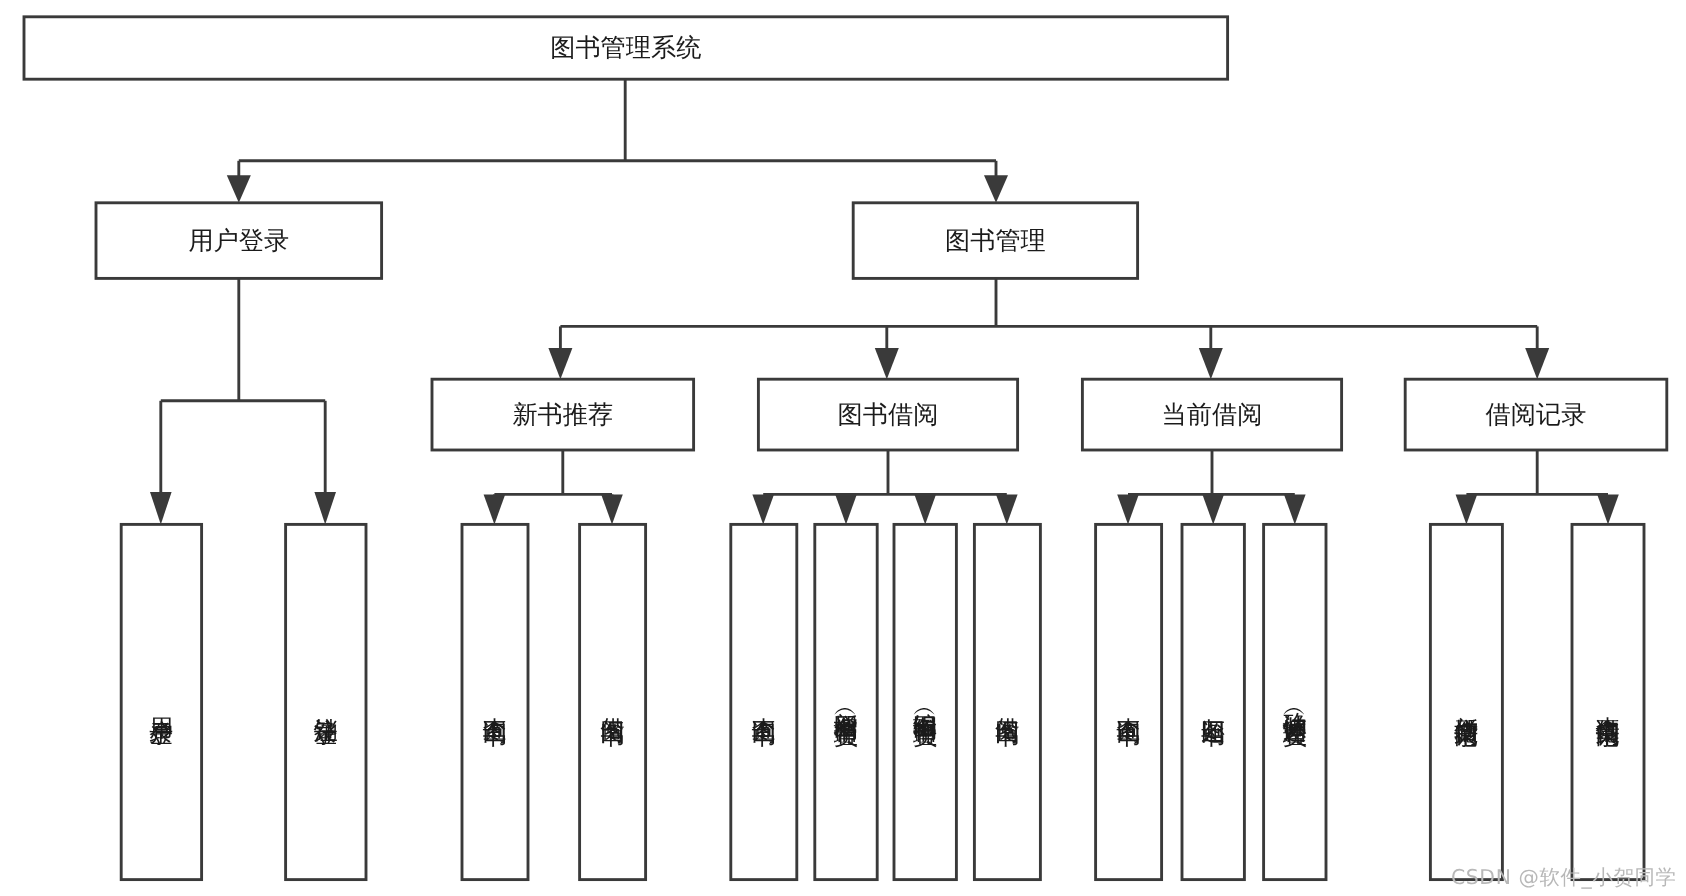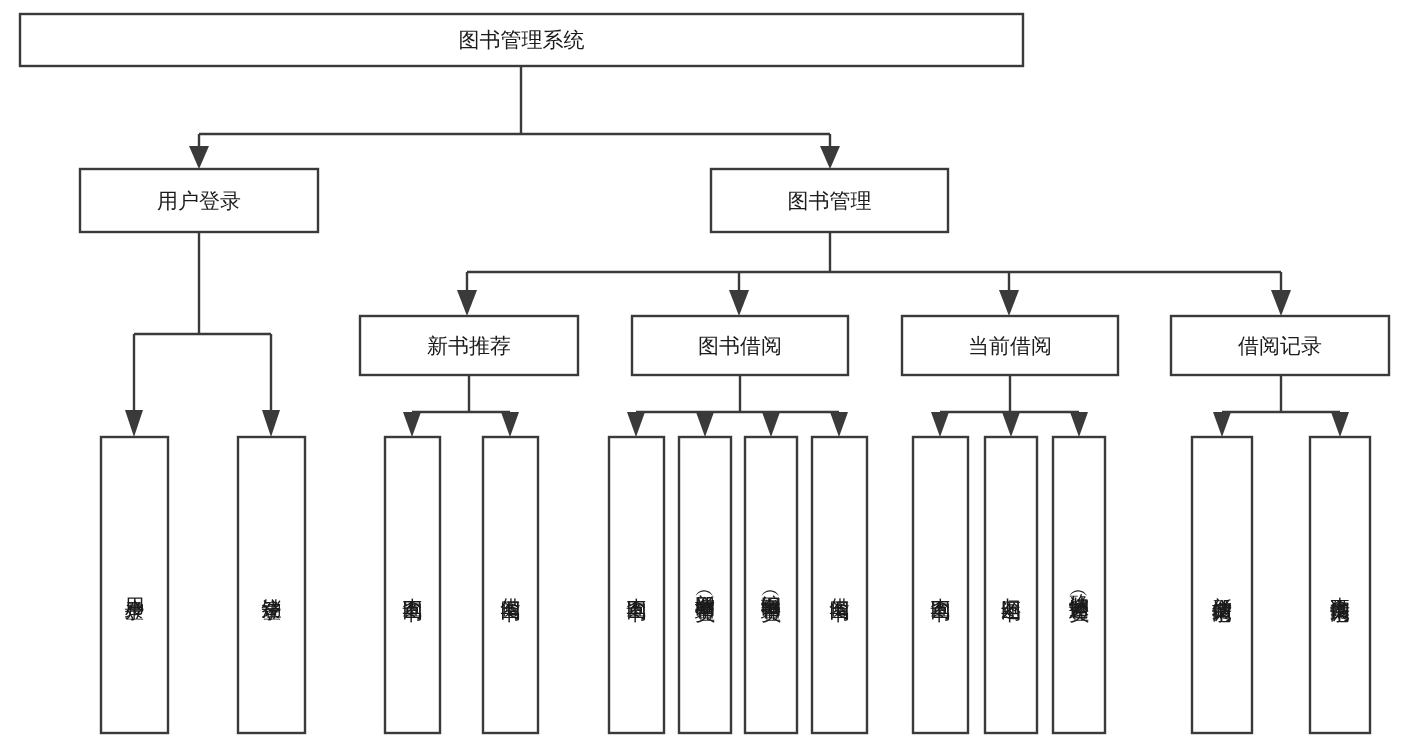--- a/index.html
+++ b/index.html
@@ -223,13 +223,14 @@
         <div class="node-label-v" style="position: relative; top: 141.25px;">确认归还（管理员）</div>
       </div>
       <div class="vlabel-wrap" style="left: 1192px; top: 437px; width: 60px; height: 296px;">
         <div class="node-label-v" style="position: relative; top: 143.5px;">新增借阅记录</div>
       </div>
       <div class="vlabel-wrap" style="left: 1310px; top: 437px; width: 60px; height: 296px;">
         <div class="node-label-v" style="position: relative; top: 143.5px;">查询借阅记录</div>
       </div>
     </div>
 
+  <div class="watermark">CSDN @软件_小贺同学</div>
 </div>
 
 </body></html>

